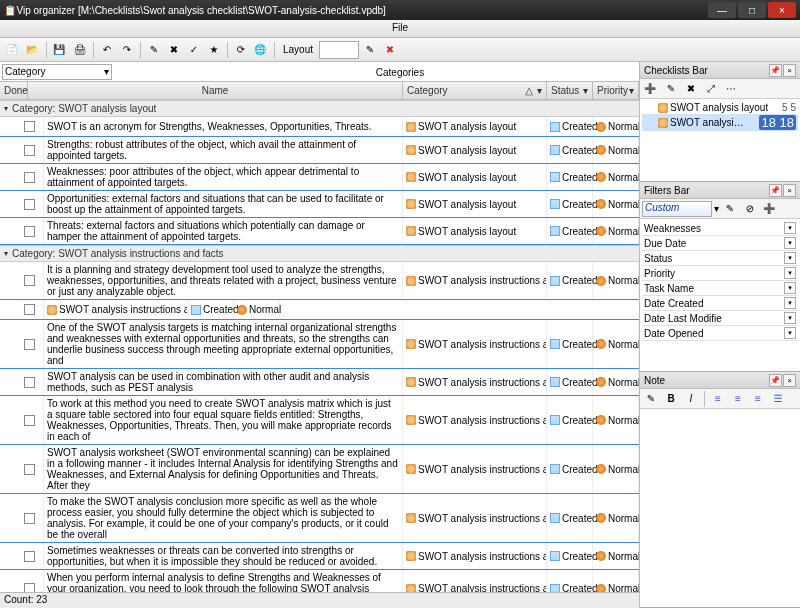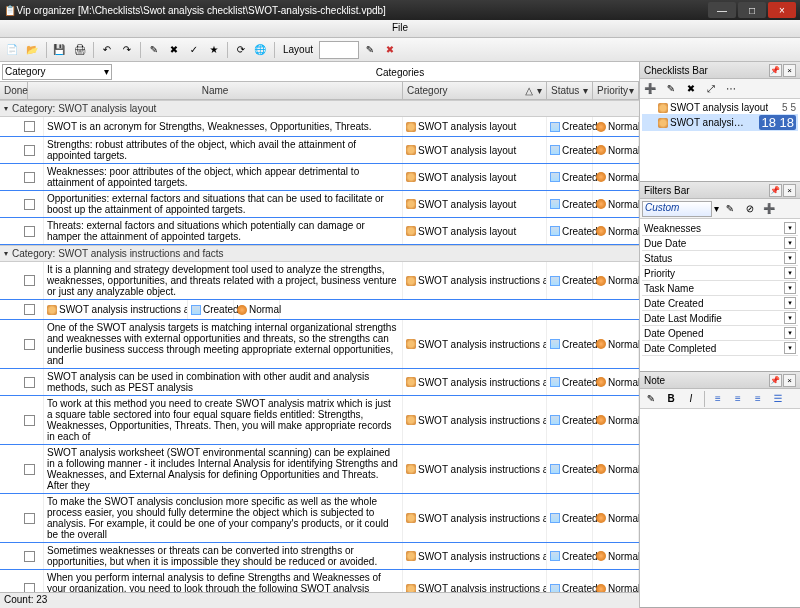--- a/index.html
+++ b/index.html
@@ -494,24 +494,20 @@
             <div class="dd">▾</div>
           </div>
           <div class="filter-row">
             <span>Date Last Modifie</span>
             <div class="dd">▾</div>
           </div>
           <div class="filter-row">
             <span>Date Opened</span>
             <div class="dd">▾</div>
           </div>
-          <div class="filter-row">
-            <span>Date Completed</span>
-            <div class="dd">▾</div>
-          </div>
         </div>
     </div>
 
     <div class="panel note-panel">
       <div class="panelhead">
         <span>Note</span>
         <div class="btns">
           <div class="smbtn">📌</div>
           <div class="smbtn">×</div>
         </div>

